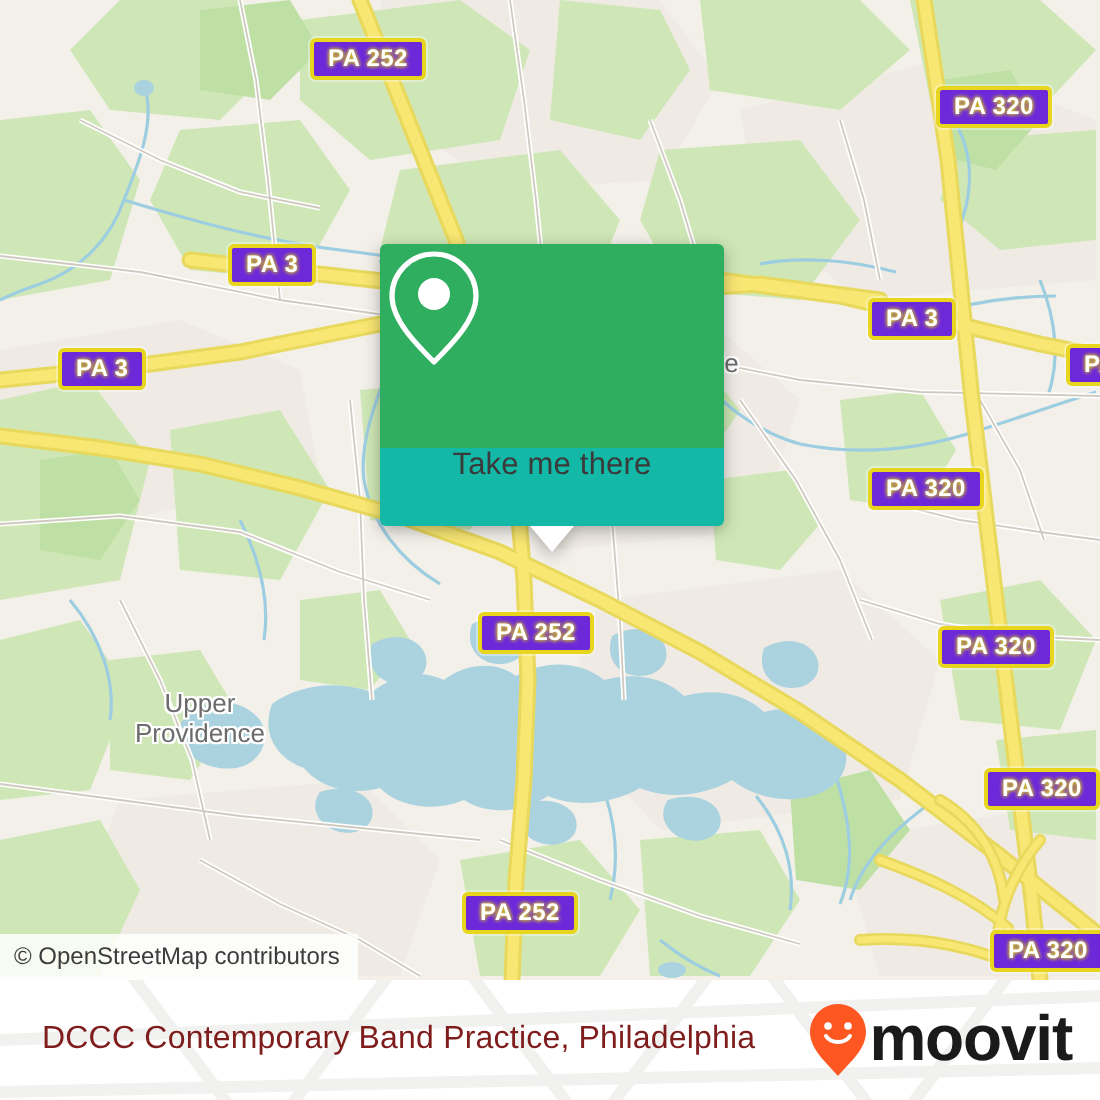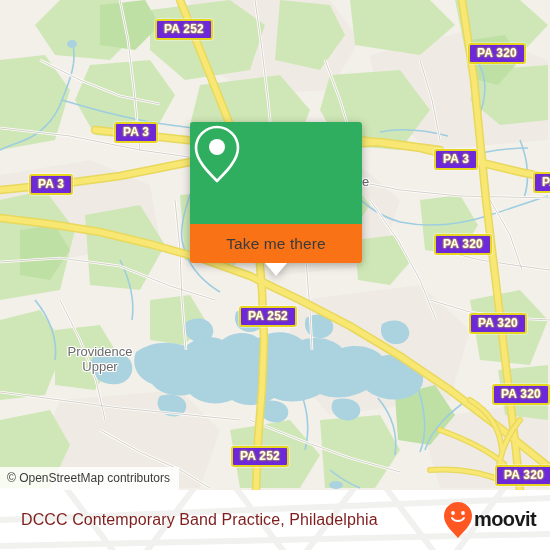--- a/index.html
+++ b/index.html
@@ -63,24 +63,24 @@
     position:absolute;left:190px;top:122px;width:172px;
     filter:drop-shadow(0 2px 4px rgba(0,0,0,.30));
   }
   #popup-top{
     background:#2fae5f;
     height:102px;
     border-radius:3px 3px 0 0;
     display:flex;align-items:center;justify-content:center;
   }
   #popup-bottom{
-    background:#f97316;
+    background:#14b8a6;
     height:39px;
     border-radius:0 0 3px 3px;
-    display:flex;align-items:center;justify-content:center;
+    display:flex;justify-content:center;
   }
   #popup-bottom span{
     color:#3a3a3a;font-size:15.5px;letter-spacing:.1px;
   }
   #popup-tail{
     position:absolute;left:50%;top:141px;margin-left:-11px;
     width:0;height:0;
     border-left:11px solid transparent;
     border-right:11px solid transparent;
     border-top:13px solid #ffffff;
@@ -99,21 +99,21 @@
     position:absolute;left:21px;top:0;height:60px;
     display:flex;align-items:center;
     color:#7f1d1d;font-size:16px;letter-spacing:.1px;
     white-space:nowrap;
   }
   #moovit-logo{
     position:absolute;right:14px;top:0;height:60px;
     display:flex;align-items:center;gap:1px;
   }
   #moovit-word{
-    color:#1a1a1a;font-size:20px;font-weight:bold;letter-spacing:-.6px;
+    color:#1a1a1a;font-size:32px;font-weight:bold;letter-spacing:-.6px;
     line-height:28px;position:relative;top:-1px;
   }
 </style>
 </head>
 <body>
 
 <div id="root">
 
   <div id="map">
     <svg width="550" height="490" viewBox="0 0 550 490">
@@ -287,22 +287,22 @@
         <g fill="none" stroke="#f8e773" stroke-width="3.4" stroke-linecap="round">
           <path d="M470 400 C490 412, 500 430, 502 450"></path>
           <path d="M440 430 C462 438, 486 448, 504 464"></path>
           <path d="M520 420 C505 438, 498 458, 498 480"></path>
           <path d="M430 470 C456 468, 482 472, 506 482"></path>
         </g>
       </g>
     </svg>
 
     <div class="place" style="left:48px;top:344px;width:104px;">
+      <div>Upper</div>
       <div>Providence</div>
-      <div>Upper</div>
     </div>
     <div class="place" style="left:352px;top:174px;">
       <div>ple</div>
     </div>
 
     <div class="shield" style="left:155px;top:19px;"><span>PA 252</span></div>
     <div class="shield" style="left:468px;top:43px;"><span>PA 320</span></div>
     <div class="shield" style="left:114px;top:122px;"><span>PA 3</span></div>
     <div class="shield" style="left:29px;top:174px;"><span>PA 3</span></div>
     <div class="shield" style="left:434px;top:149px;"><span>PA 3</span></div>

